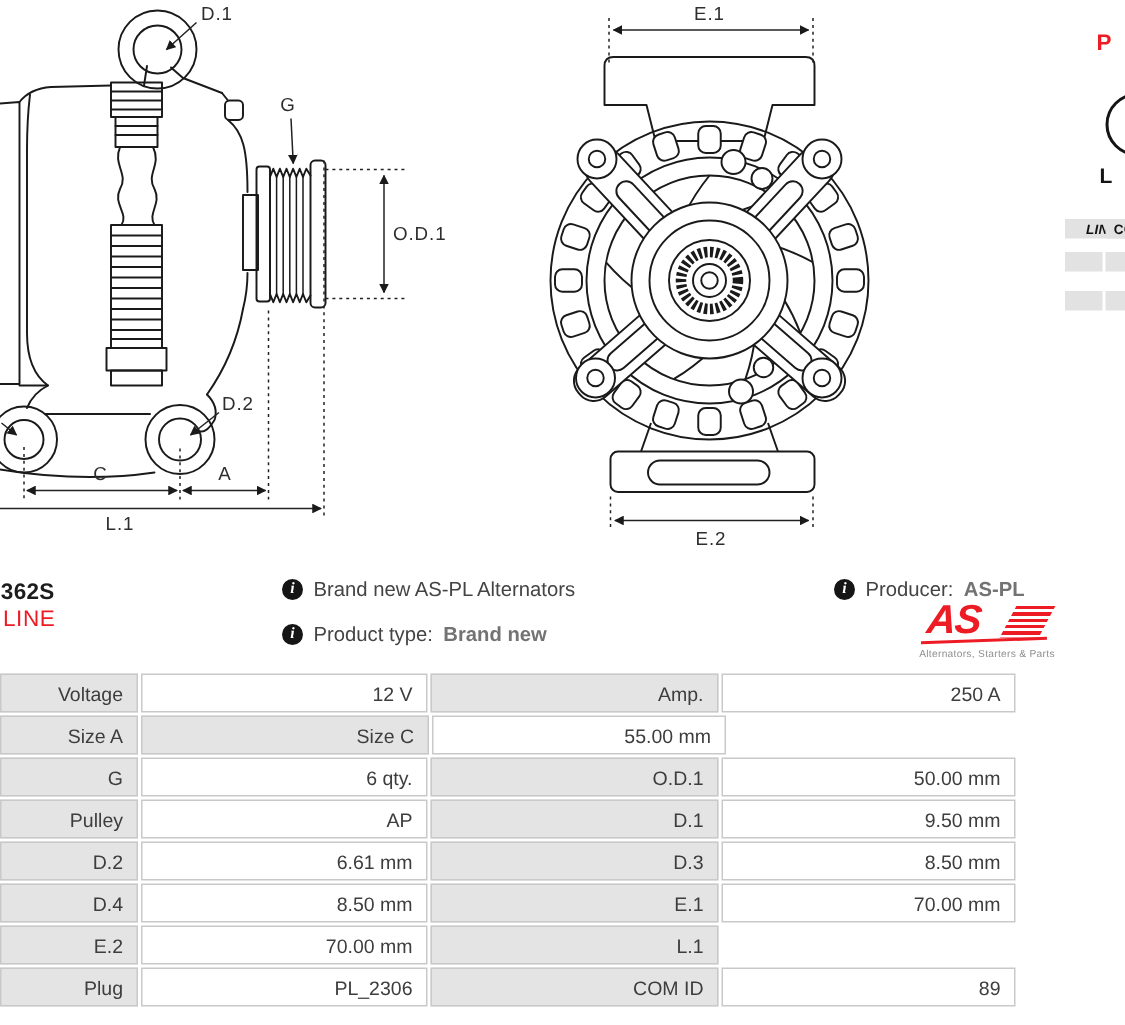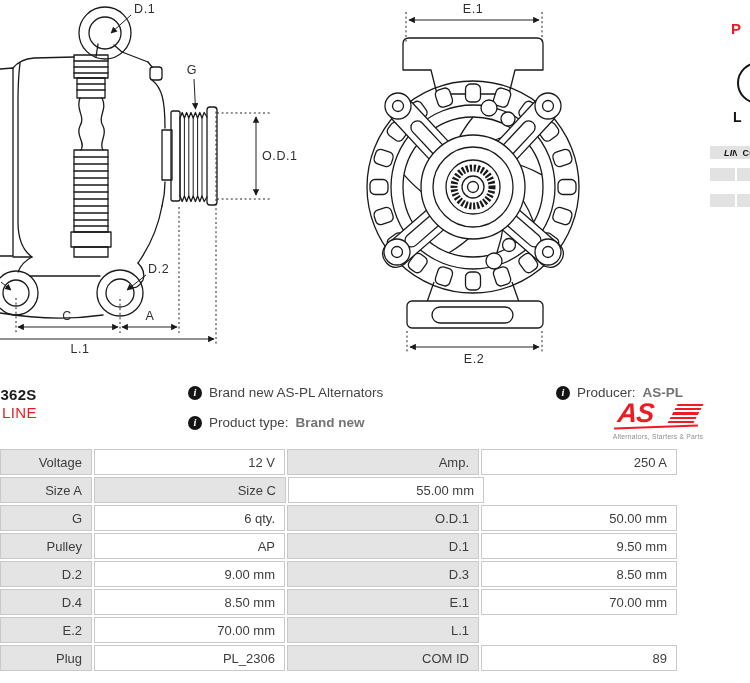--- a/index.html
+++ b/index.html
@@ -261,21 +261,21 @@
       <div class="cell val c4">50.00 mm</div>
     </div>
     <div class="srow">
       <div class="cell lbl c1">Pulley</div>
       <div class="cell val c2">AP</div>
       <div class="cell lbl c3">D.1</div>
       <div class="cell val c4">9.50 mm</div>
     </div>
     <div class="srow">
       <div class="cell lbl c1">D.2</div>
-      <div class="cell val c2">9.00 mm</div>
+      <div class="cell val c2">6.61 mm</div>
       <div class="cell lbl c3">D.3</div>
       <div class="cell val c4">8.50 mm</div>
     </div>
     <div class="srow">
       <div class="cell lbl c1">D.4</div>
       <div class="cell val c2">8.50 mm</div>
       <div class="cell lbl c3">E.1</div>
       <div class="cell val c4">70.00 mm</div>
     </div>
     <div class="srow">

